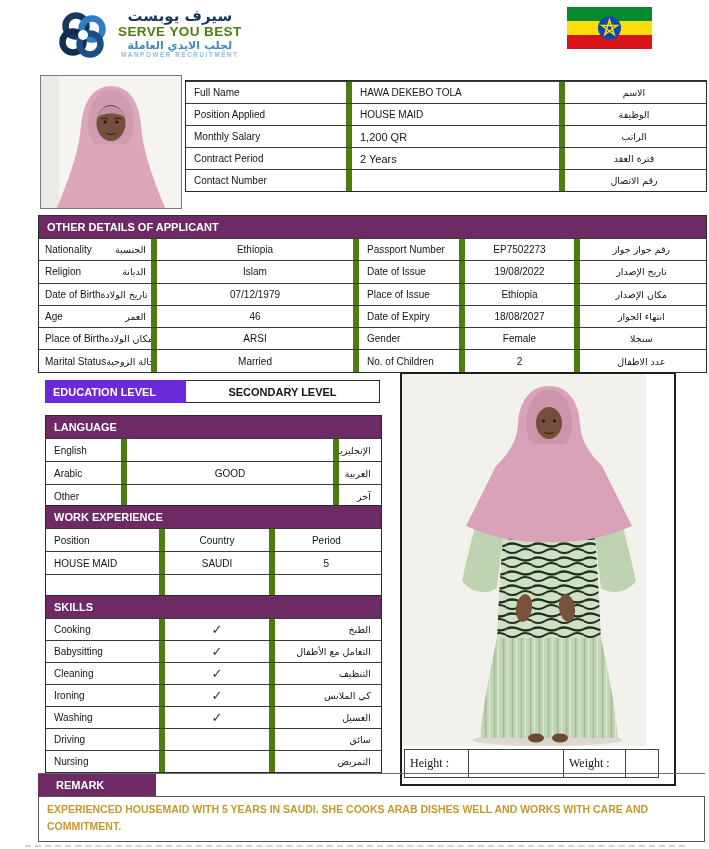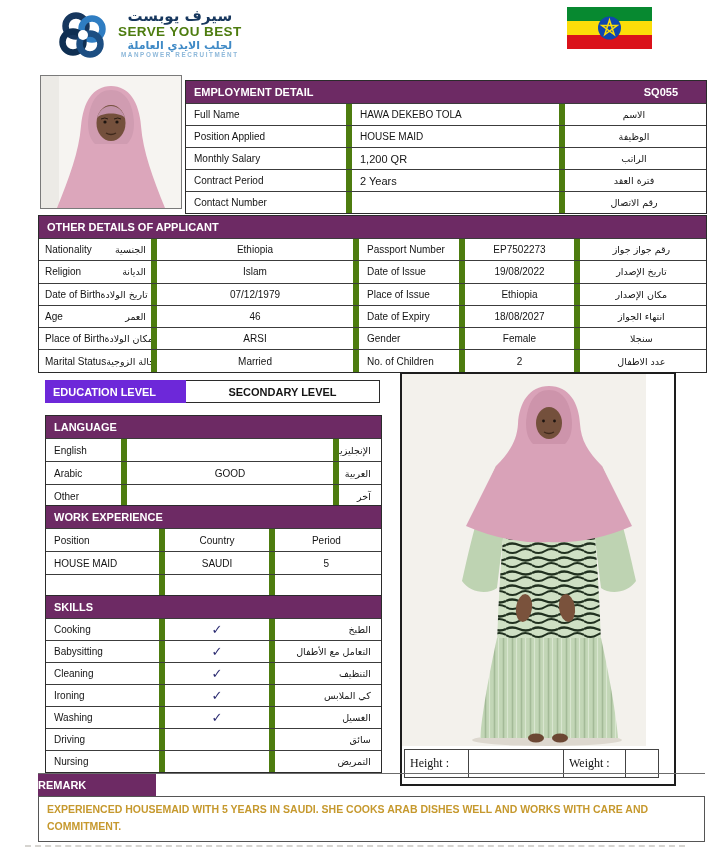--- a/index.html
+++ b/index.html
@@ -50,21 +50,21 @@
   .panel { position:absolute; left:400px; top:372px; width:272px; height:410px; border:2px solid #1d1d1d; background:#fff; }
   .hw { position:absolute; left:2px; bottom:6px; display:grid; grid-template-columns:63px 95px 62px 33px;
         height:27px; border:1px solid #444; background:#fff; }
   .hw > div { display:flex; align-items:center; font-family:"Liberation Serif",serif; font-size:12px; }
   .hw > div + div { border-left:1px solid #444; }
   .hw .lab { padding-left:5px; }
 
   
   .remark { position:absolute; left:38px; top:773px; width:667px; border-top:1px solid #6b6b6b; }
   .remark-hdr { width:118px; height:22px; background:#6d2a64; color:#fff; font-weight:bold; font-size:11px;
-                display:flex; align-items:center; padding-left:0; box-sizing:border-box; }
+                display:flex; align-items:center; padding-left:18px; box-sizing:border-box; }
   .remark-box { border:1px solid #555; height:46px; box-sizing:border-box; padding:4px 8px;
                 font-size:10.5px; font-weight:bold; color:#c6992e; line-height:1.6; }
   .endline { position:absolute; left:25px; top:845px; width:660px; border-top:2px dashed #d6d4d0; }
 </style>
 </head>
 <body>
 
 <div class="page">
 
   <div class="brand">
@@ -99,24 +99,20 @@
     <ellipse cx="70" cy="47" rx="14.5" ry="18" fill="#74503c"></ellipse>
     <path d="M56,42 C60,36 80,36 84,42 C82,34 76,30 70,30 C64,30 58,34 56,42 Z" fill="#c292a8"></path>
     <circle cx="64" cy="46" r="1.6" fill="#1d1410"></circle>
     <circle cx="76" cy="46" r="1.6" fill="#1d1410"></circle>
     <path d="M60,43 q4,-2 7,0" stroke="#2a1c13" stroke-width="1" fill="none"></path>
     <path d="M73,43 q4,-2 7,0" stroke="#2a1c13" stroke-width="1" fill="none"></path>
     <path d="M65,57 q5,3 10,0" stroke="#40291c" stroke-width="1.4" fill="none"></path>
   </svg>
 
   <div class="t" style="left:185px; top:80px; width:520px;">
-    <div class="hdr">
-      <span>EMPLOYMENT DETAIL</span>
-      <span class="code">SQ055</span>
-    </div>
     <div class="row emp-row">
       <div class="c l">Full Name</div>
       <div class="c l">HAWA DEKEBO TOLA</div>
       <div class="c ctr arb">الاسم</div>
     </div>
     <div class="row emp-row">
       <div class="c l">Position Applied</div>
       <div class="c l">HOUSE MAID</div>
       <div class="c ctr arb">الوظيفة</div>
     </div>

